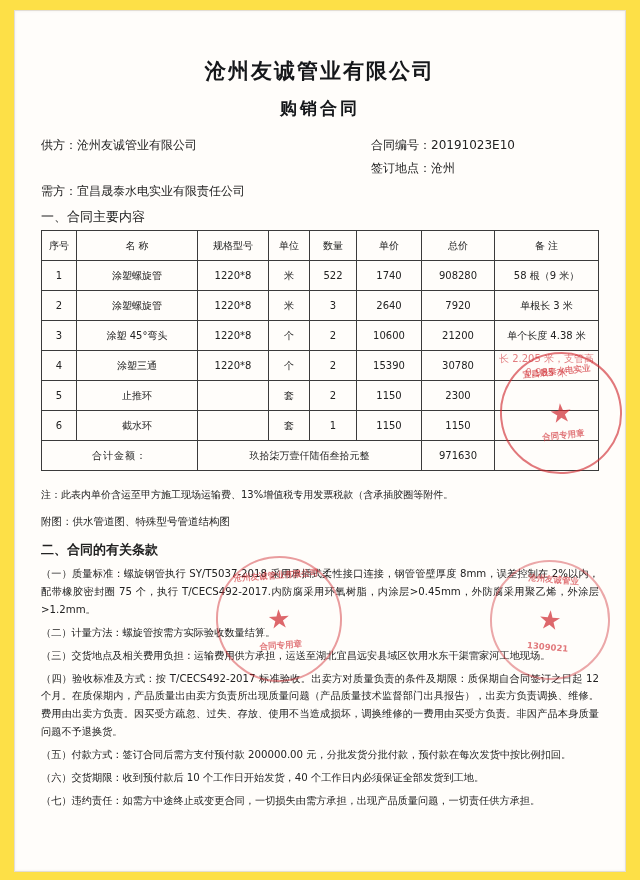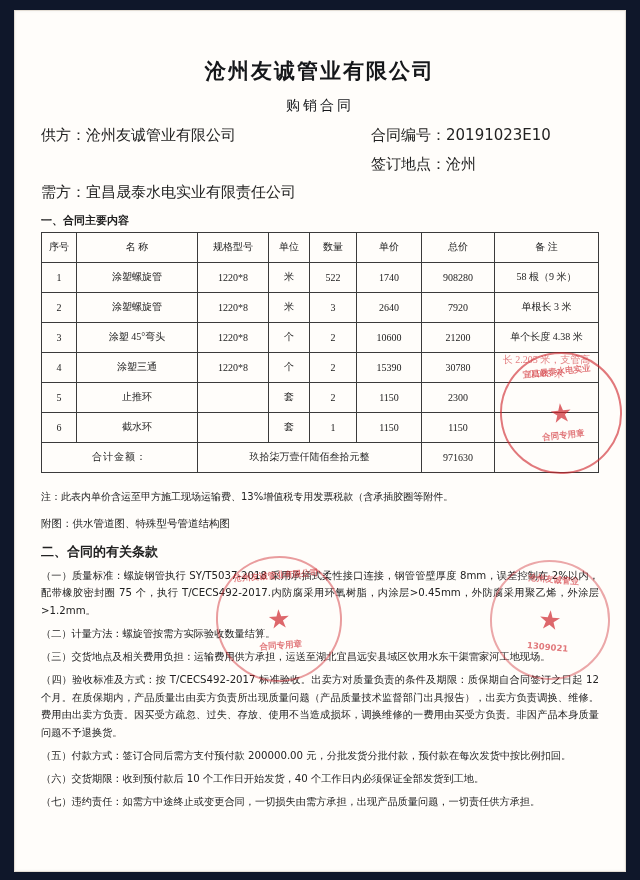--- a/index.html
+++ b/index.html
@@ -6,21 +6,21 @@
   body{
     width:640px;height:880px;
     background:#efe9e2;
     font-family:"DejaVu Sans","Liberation Sans",sans-serif;
     color:#222;
     overflow:hidden;
   }
   #page{
     position:relative;
     width:640px;height:880px;
-    background:#0f172a;
+    background:#fde047;
     box-sizing:border-box;
   }
   .paper{
     position:absolute;
     left:14px;top:10px;right:14px;bottom:8px;
     background:#fffdfa;
     border:1px solid #e3ddd4;
     box-shadow:0 0 3px rgba(0,0,0,.06) inset;
     padding:18px 26px 0 26px;
     box-sizing:border-box;
@@ -30,46 +30,45 @@
     font-family:"DejaVu Serif","Liberation Serif",serif;
     font-size:21px;
     font-weight:bold;
     letter-spacing:2px;
     margin-top:28px;
     color:#15171a;
   }
   .title2{
     text-align:center;
     font-family:"DejaVu Serif","Liberation Serif",serif;
-    font-size:14px;
-    font-weight:normal;
+    font-size:17px;
+    font-weight:bold;
     letter-spacing:3px;
     margin-top:12px;
     color:#15171a;
   }
   .meta{
-    margin-top:6px;
-    font-size:15px;
+    margin-top:14px;
+    font-size:12px;
     line-height:1.9;
     position:relative;
   }
   .meta .row{display:flex;}
   .meta .left{width:330px;}
   .meta .right{flex:1;}
   .sect{
-    font-size:11px;
-    font-weight:bold;
+    font-size:13px;
+    font-weight:normal;
     margin:6px 0 4px 0;
   }
   table.main{
     width:100%;
     border-collapse:collapse;
     font-size:10px;
     table-layout:fixed;
-    font-family:Liberation Serif, serif;
   }
   table.main th,table.main td{
     border:1px solid #3b3b3b;
     text-align:center;
     padding:0;
     height:29px;
     vertical-align:middle;
     font-weight:normal;
   }
   table.main th{font-weight:normal;}

